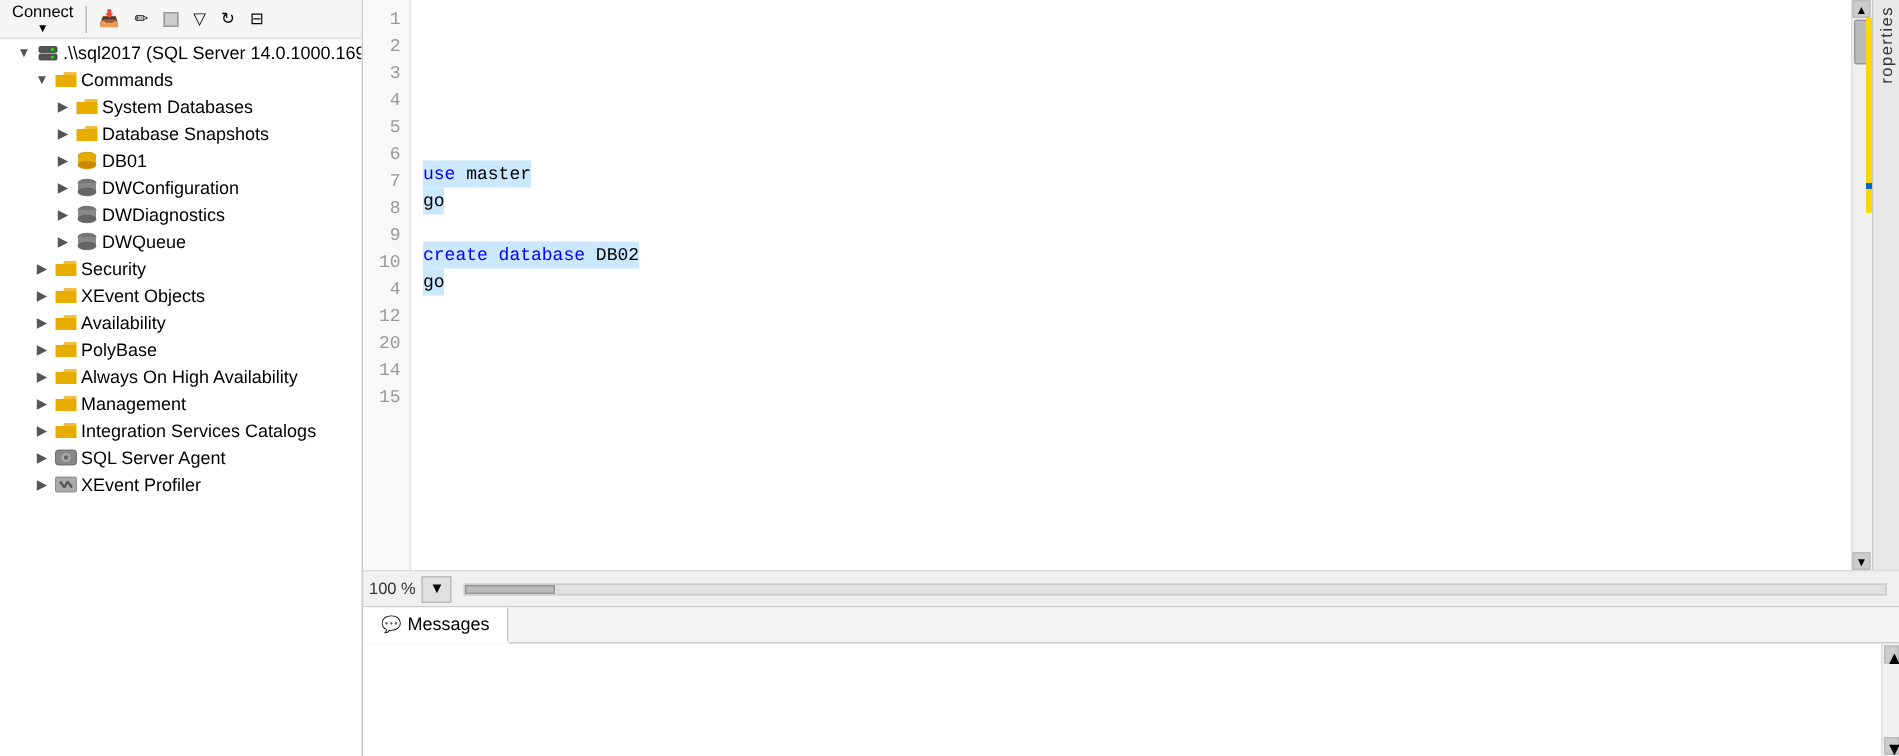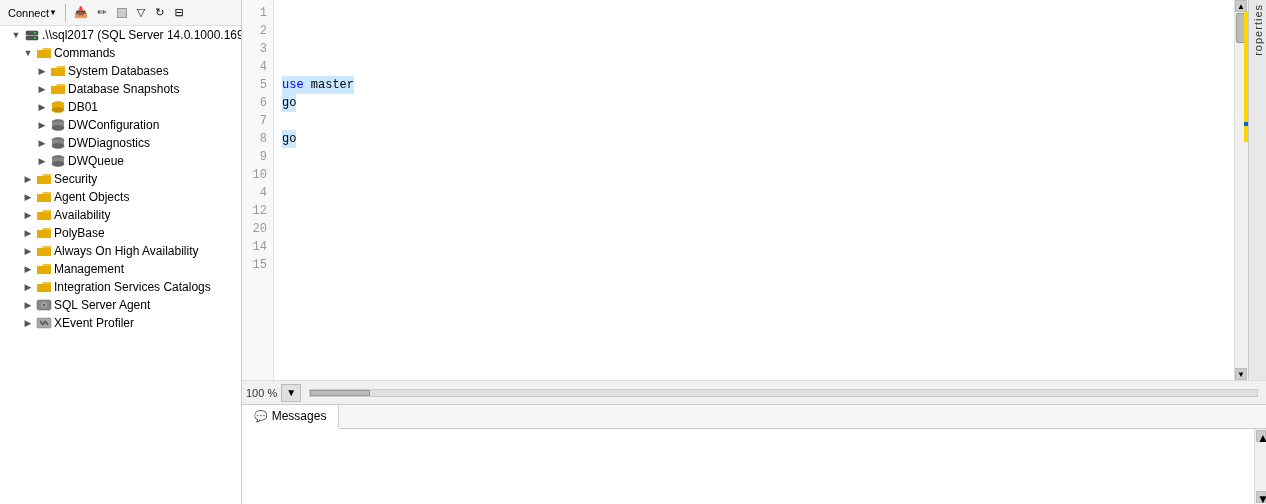--- a/index.html
+++ b/index.html
@@ -43,20 +43,21 @@
     }
     .sidebar-toolbar-btn {
       background: none;
       border: 1px solid transparent;
       cursor: pointer;
       padding: 2px 3px;
       border-radius: 2px;
       font-size: 11px;
       display: flex;
       align-items: center;
+      flex-direction: column;
     }
     .sidebar-tree {
       flex: 1;
       overflow-y: auto;
       overflow-x: hidden;
     }
     .tree-item {
       display: flex;
       align-items: center;
       padding: 1px 0;
@@ -134,20 +135,21 @@
 
     .code-line {
       height: 18px;
       white-space: pre;
     }
 
     .code-keyword { color: #0000ff; }
     .code-highlighted {
       background: #cce8ff;
       display: inline-block;
+      margin-top: 31px;
     }
 
     
     .properties-panel {
       width: 18px;
       background: #e8e8e8;
       border-left: 1px solid #ccc;
       display: flex;
       align-items: flex-start;
       justify-content: center;
@@ -375,21 +377,21 @@
       </div>
 
       <div class="tree-item indent-2">
         <span class="tree-expander">▶</span>
         <span class="tree-icon">
           <svg width="16" height="14" viewBox="0 0 16 14">
             <path d="M1 4 L1 12 L15 12 L15 4 Z" fill="#e6ac00"></path>
             <path d="M1 4 L6 4 L7 2 L15 2 L15 4 Z" fill="#f0c040"></path>
           </svg>
         </span>
-        <span class="tree-label">Agent Objects</span>
+        <span class="tree-label">XEvent Objects</span>
       </div>
 
       <div class="tree-item indent-2">
         <span class="tree-expander">▶</span>
         <span class="tree-icon">
           <svg width="16" height="14" viewBox="0 0 16 14">
             <path d="M1 4 L1 12 L15 12 L15 4 Z" fill="#e6ac00"></path>
             <path d="M1 4 L6 4 L7 2 L15 2 L15 4 Z" fill="#f0c040"></path>
           </svg>
         </span>
@@ -491,20 +493,21 @@
       </div>
 
       <div class="code-editor" style="background:#fff; padding-top:4px;">
         <div class="code-line">&nbsp;</div>
         <div class="code-line">&nbsp;</div>
         <div class="code-line">&nbsp;</div>
         <div class="code-line">&nbsp;</div>
         <div class="code-line"><span class="code-highlighted"><span class="code-keyword">use</span><span> master</span></span></div>
         <div class="code-line"><span class="code-highlighted"><span>go</span></span></div>
         <div class="code-line">&nbsp;</div>
+        <div class="code-line"><span class="code-highlighted"><span class="code-keyword">create database</span><span> DB02</span></span></div>
         <div class="code-line"><span class="code-highlighted"><span>go</span></span></div>
         <div class="code-line">&nbsp;</div>
         <div class="code-line">&nbsp;</div>
         <div class="code-line">&nbsp;</div>
         <div class="code-line">&nbsp;</div>
         <div class="code-line">&nbsp;</div>
         <div class="code-line">&nbsp;</div>
       </div>
 
       <div style="width:14px; background:#f0f0f0; border-left:1px solid #ddd; display:flex; flex-direction:column; flex-shrink:0; position:relative;">

